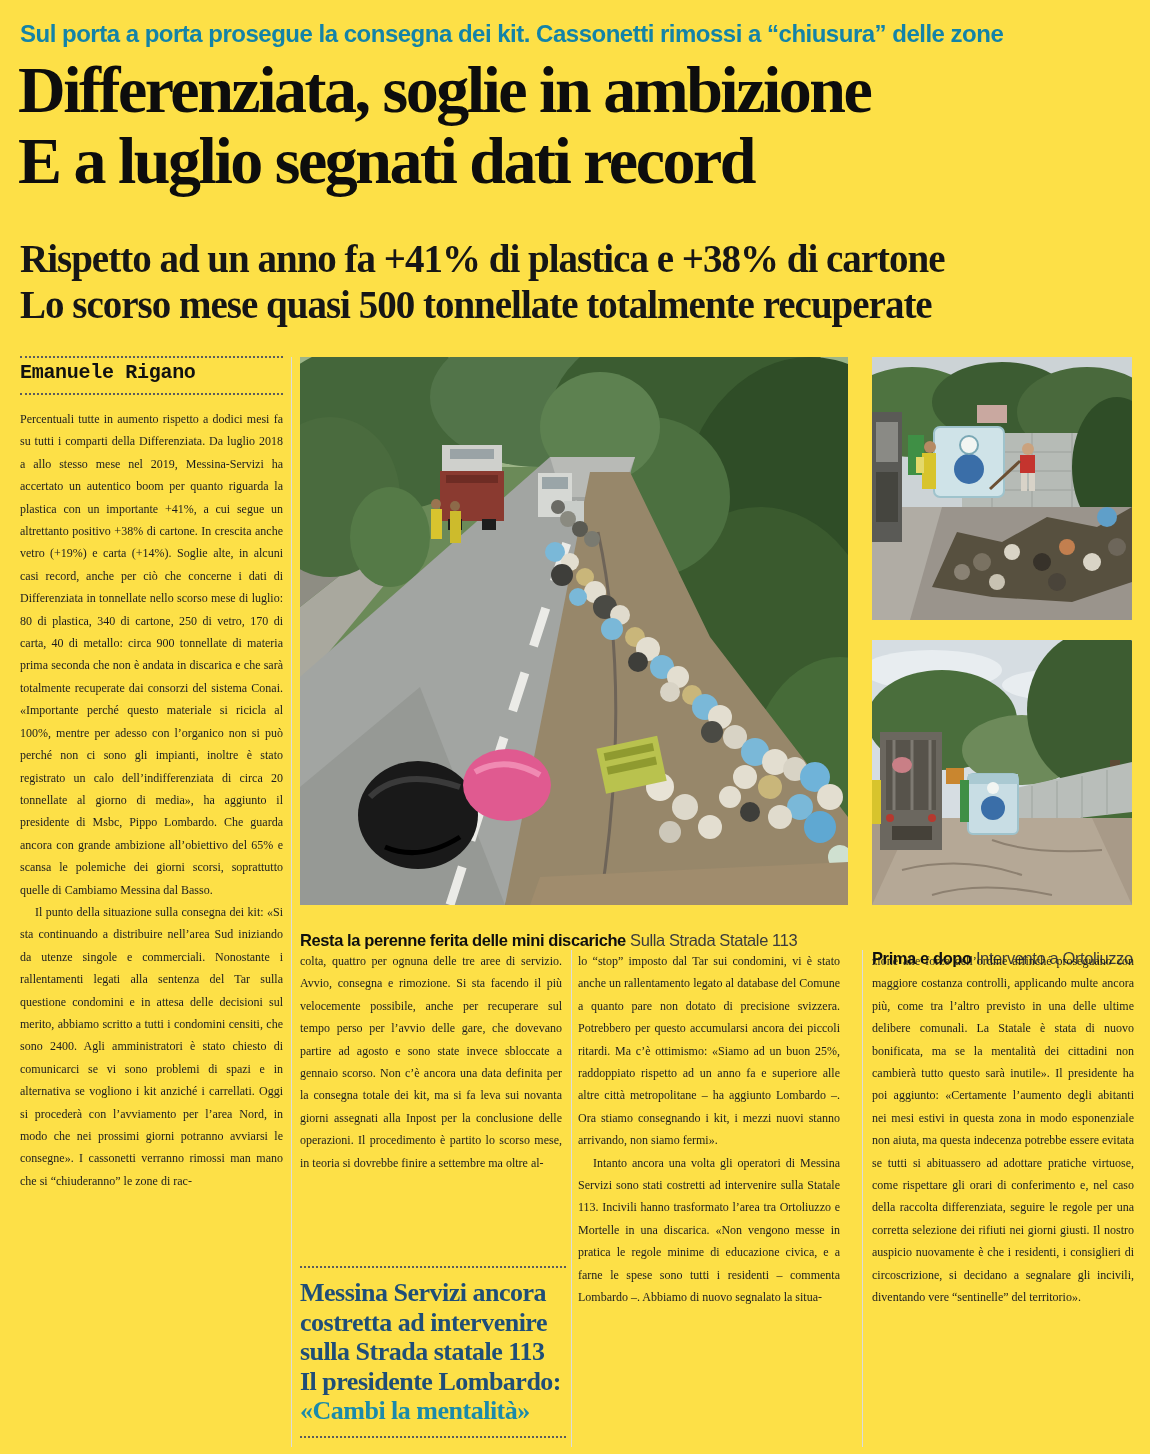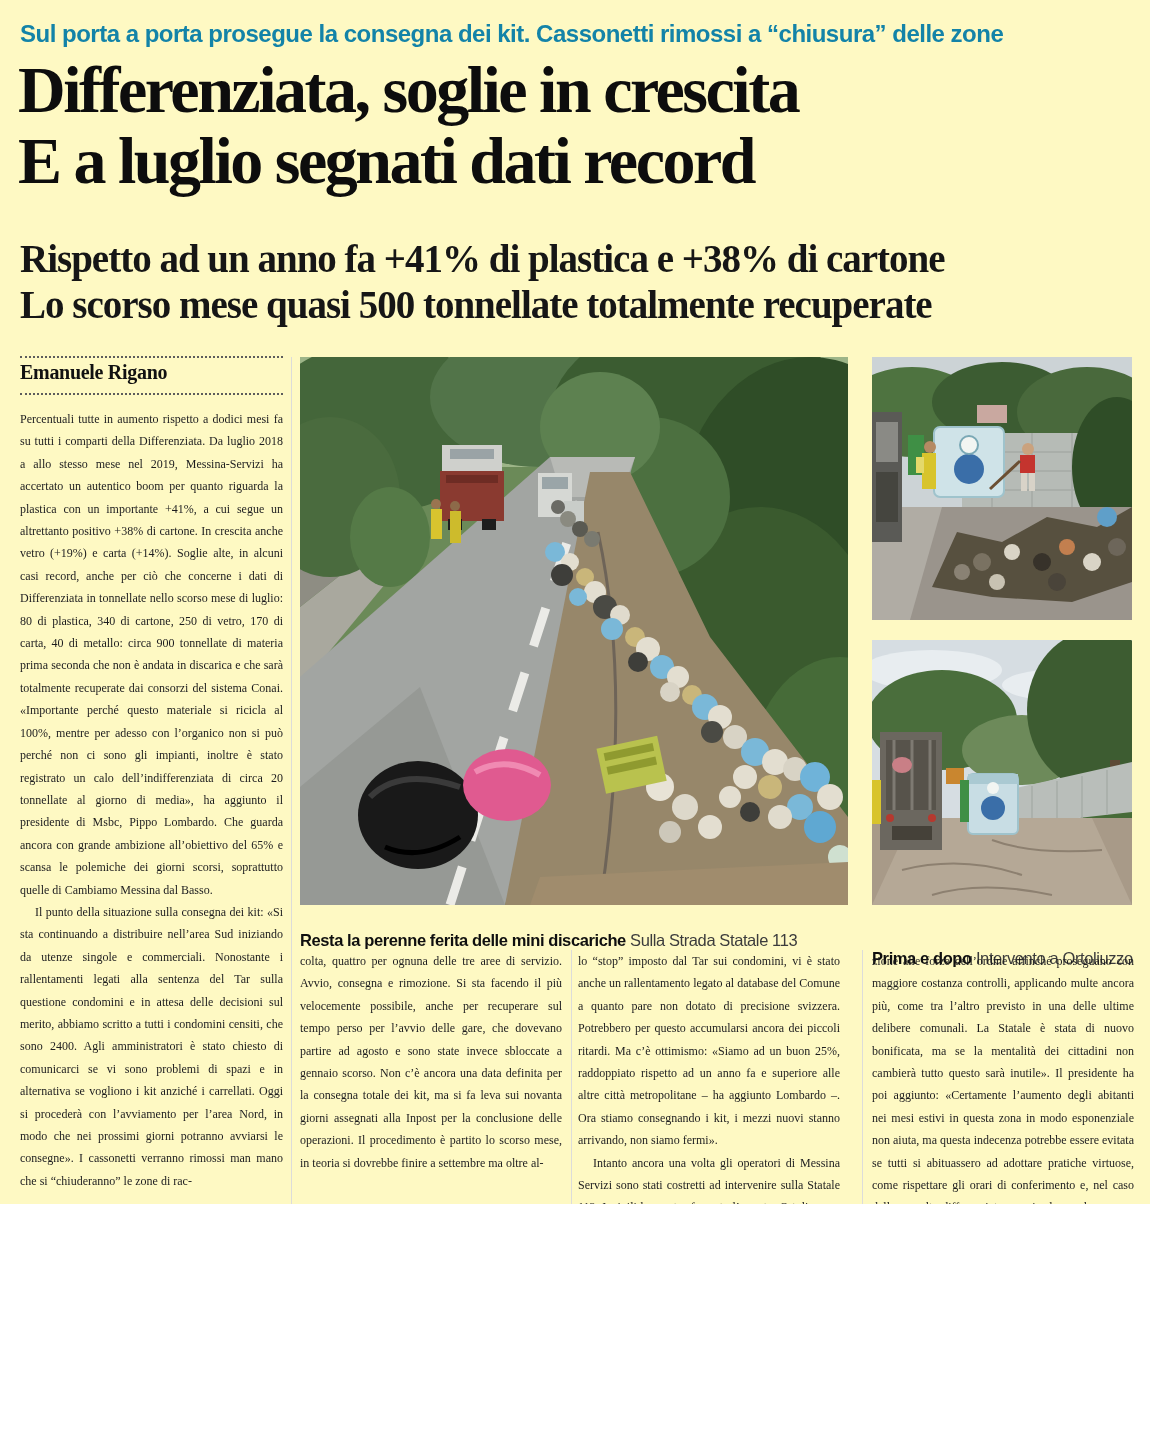--- a/index.html
+++ b/index.html
@@ -1,19 +1,19 @@
 <!DOCTYPE html>
 <html lang="it"><head>
 <meta charset="utf-8">
 <style>
   * { margin:0; padding:0; box-sizing:border-box; }
   html,body { background:#ffffff; }
   .page {
-    position:relative; width:1150px; height:1204px; margin:0 auto;
-    background:#fef9c3; overflow:hidden;
+    position:relative; width:1150px; height:1454px; margin:0 auto;
+    background:#fde047; overflow:hidden;
     font-family:"Liberation Serif", serif; color:#1a1a1a;
   }
   .abs { position:absolute; }
 
   .kicker {
     left:20px; top:20px; width:1110px;
     font-family:"Liberation Sans", sans-serif; font-weight:700;
     font-size:24px; letter-spacing:-0.5px; color:#1383a8; white-space:nowrap;
   }
   .headline {
@@ -22,21 +22,21 @@
     color:#0d0d0d;
   }
   .subhead {
     left:20px; top:236px; width:1115px;
     font-weight:700; font-size:39px; line-height:46px; letter-spacing:-1px;
     color:#161616;
   }
   .dotted { border-top:2px dotted #5c5c5c; height:0; }
   .byline {
     left:20px; top:361px; width:263px;
-    font-family:Liberation Serif, serif; font-weight:700;
+    font-family:Liberation Mono, monospace; font-weight:700;
     font-size:20px; letter-spacing:-0.3px; color:#111;
   }
   .bodycol {
     font-size:12px; line-height:22.4px; text-align:justify;
     color:#1c1c1e; overflow:hidden; hyphens:auto; -webkit-hyphens:auto;
   }
   .bodycol p + p { text-indent:15px; }
   .vrule { width:0; border-left:1px solid #dcdcda; }
 
   .photo { background:#888; overflow:hidden; }
@@ -56,21 +56,21 @@
   .pullquote .quote-light { color:#1b8aab; }
 </style>
 </head>
 <body>
 
 <div class="page">
 
   <div class="abs kicker">Sul porta a porta prosegue la consegna dei kit. Cassonetti rimossi a “chiusura” delle zone</div>
 
   <div class="abs headline">
-    <div>Differenziata, soglie in crescita</div>
+    <div>Differenziata, soglie in ambizione</div>
     <div>E a luglio segnati dati record</div>
   </div>
 
   <div class="abs subhead">
     <div>Rispetto ad un anno fa +41% di plastica e +38% di cartone</div>
     <div>Lo scorso mese quasi 500 tonnellate totalmente recuperate</div>
   </div>
 
   <div class="abs dotted" style="left:20px; top:356px; width:263px;"></div>
   <div class="abs byline">Emanuele Rigano</div>

